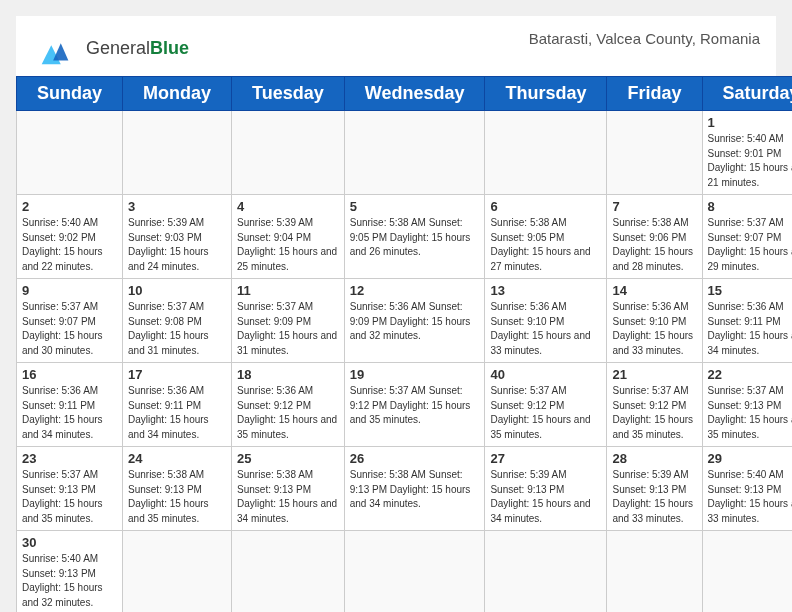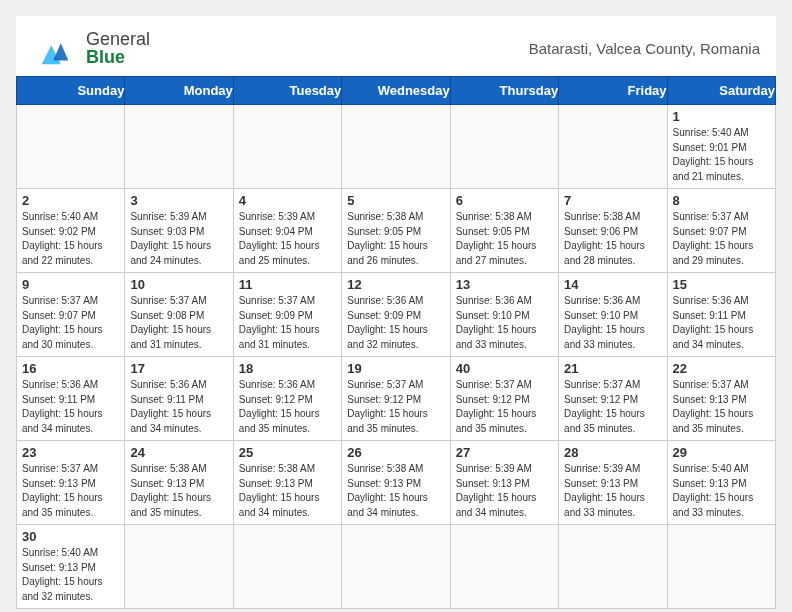--- a/index.html
+++ b/index.html
@@ -26,34 +26,34 @@
     }
     .month-title {
       font-size: 36px;
       font-weight: bold;
       color: #333;
       line-height: 1.1;
     }
     .location-title {
       font-size: 15px;
       color: #555;
-      margin-top: 12px;
+      margin-top: 2px;
     }
     .calendar {
       width: 100%;
       border-collapse: collapse;
       border: 1px solid #ccc;
     }
     .calendar th {
       background: #1565c0;
       color: #fff;
-      font-size: 13px;
+      font-size: 18px;
       font-weight: bold;
-      padding: 6px 0;
-      text-align: right;
+      padding: 6px 20px;
+      text-align: left;
       border: 1px solid #0d47a1;
     }
     .calendar td {
       vertical-align: top;
       border: 1px solid #ccc;
       padding: 4px 5px;
       width: calc(100% / 7);
       font-size: 10.5px;
       color: #333;
       background: #fff;
@@ -80,21 +80,21 @@
       display: flex;
       align-items: center;
       gap: 6px;
     }
     .logo-svg {
       width: 48px;
       height: 40px;
     }
     .logo-label {
       display: flex;
-      flex-direction: column;
+      flex-direction: row;
       line-height: 1;
     }
     .logo-general {
       font-size: 18px;
       color: #444;
       font-weight: normal;
     }
     .logo-blue {
       font-size: 18px;
       color: #15803d;

